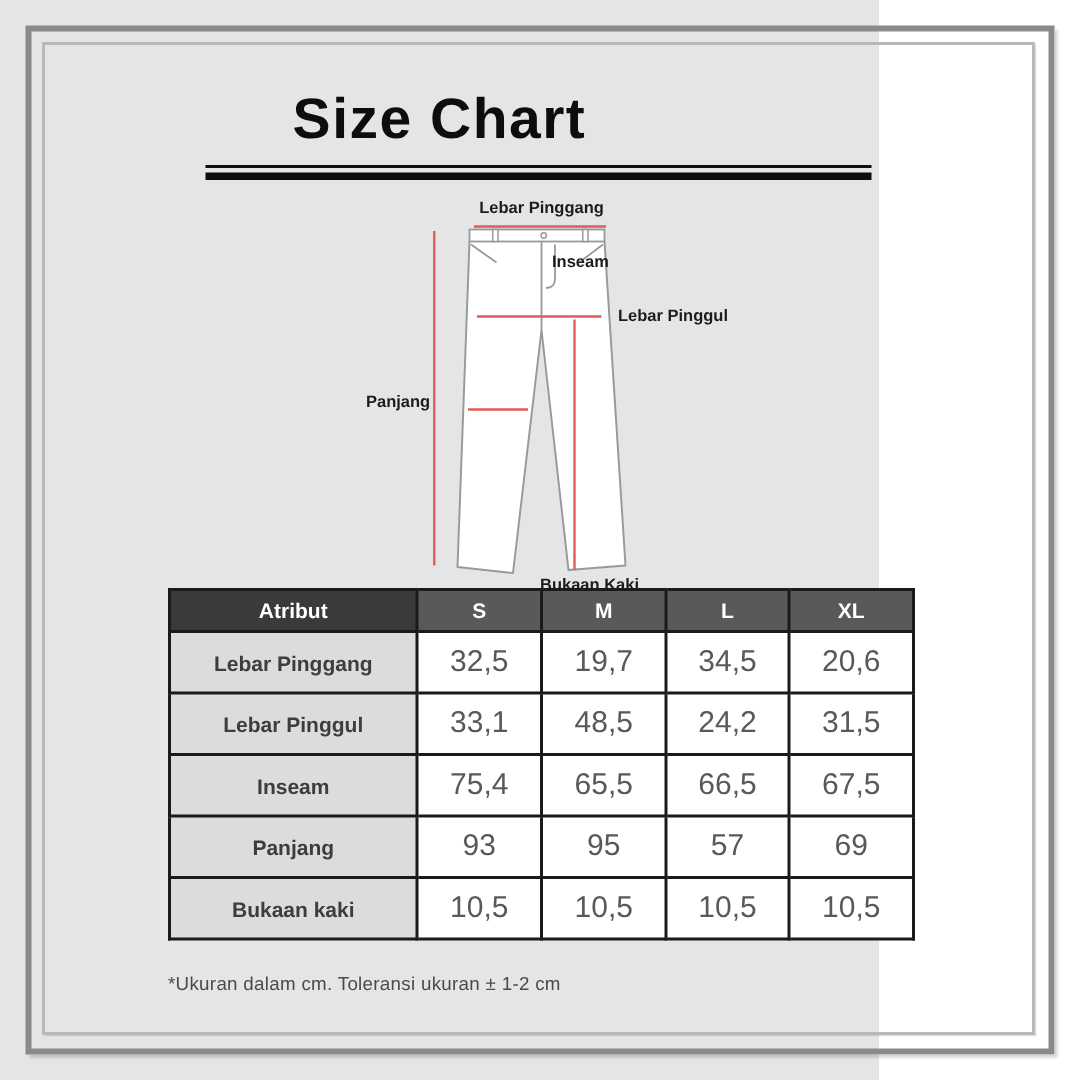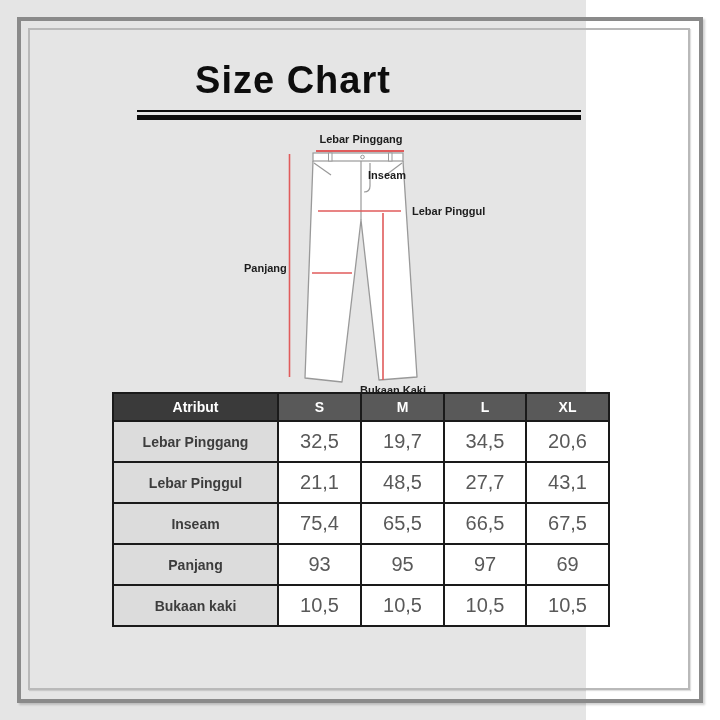--- a/index.html
+++ b/index.html
@@ -140,43 +140,44 @@
     <tbody>
       <tr>
         <td class="row-label">Lebar Pinggang</td>
         <td>32,5</td>
         <td>19,7</td>
         <td>34,5</td>
         <td>20,6</td>
       </tr>
       <tr>
         <td class="row-label">Lebar Pinggul</td>
-        <td>21,1</td>
+        <td>33,1</td>
         <td>48,5</td>
-        <td>27,7</td>
-        <td>43,1</td>
+        <td>24,2</td>
+        <td>31,5</td>
       </tr>
       <tr>
         <td class="row-label">Inseam</td>
         <td>75,4</td>
         <td>65,5</td>
         <td>66,5</td>
         <td>67,5</td>
       </tr>
       <tr>
         <td class="row-label">Panjang</td>
         <td>93</td>
         <td>95</td>
-        <td>97</td>
+        <td>57</td>
         <td>69</td>
       </tr>
       <tr>
         <td class="row-label">Bukaan kaki</td>
         <td>10,5</td>
         <td>10,5</td>
         <td>10,5</td>
         <td>10,5</td>
       </tr>
     </tbody>
   </table>
 
+  <div class="footnote">*Ukuran dalam cm. Toleransi ukuran ± 1-2 cm</div>
 
 </div>
 
 </body></html>

